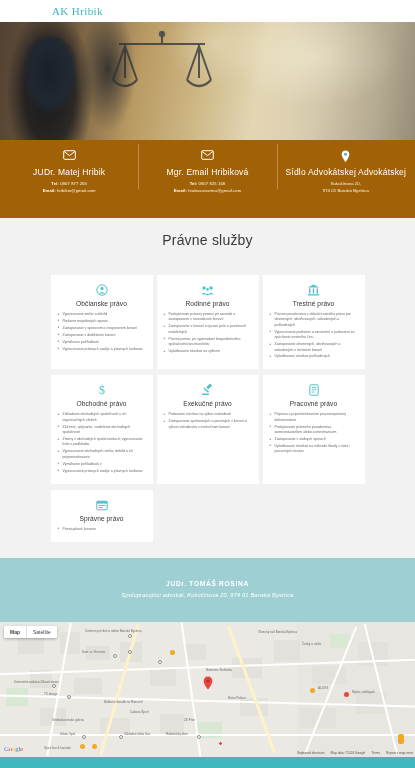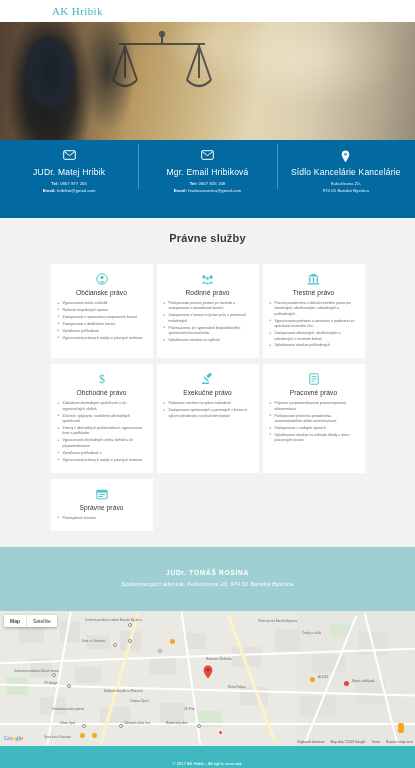--- a/index.html
+++ b/index.html
@@ -43,21 +43,21 @@
     border-radius: 50% 50% 40% 40%;
     filter: blur(.4px);
   }
   .hero-blur {
     position:absolute; inset:0;
     background: linear-gradient(90deg, rgba(0,0,0,.12) 0%, rgba(0,0,0,0) 30%, rgba(0,0,0,0) 70%, rgba(0,0,0,.10) 100%);
   }
 
   
   .contact {
-    height: 78px; background: #0369a1;
+    height: 78px; background: #a16207;
     display: flex; align-items: flex-start;
   }
   .contact-col {
     flex: 1; text-align: center; color: #ffffff;
     padding-top: 10px; position: relative;
   }
   .contact-col + .contact-col::before {
     content:""; position: absolute; left:0; top: 4px; bottom: 6px;
     width: 1px; background: rgba(255,255,255,.30);
   }
@@ -66,22 +66,22 @@
   .c-name {
     font-size: 8.5px; font-weight: 400; letter-spacing: .2px;
     margin-bottom: 4px; line-height: 1.1;
   }
   .c-line { font-size: 4.2px; line-height: 1.65; letter-spacing: .1px; opacity: .97; }
   .c-line b { font-weight: 700; }
 
   
   .services { background: #f2f2f2; padding: 14px 0 16px; }
   .sec-title {
-    text-align: center; font-size: 11px; color: #3a3a3a;
-    font-weight: 700; margin-bottom: 20px; letter-spacing: .2px;
+    text-align: center; font-size: 14px; color: #3a3a3a;
+    font-weight: 400; margin-bottom: 27px; letter-spacing: .2px;
   }
   .grid {
     display: grid; grid-template-columns: repeat(3, 102px);
     justify-content: center; gap: 6px 4px;
   }
   .card {
     background: #ffffff; padding: 7px 7px 8px;
     min-height: 94px;
   }
   .card-icon { text-align: center; height: 15px; margin-bottom: 3px; }
@@ -224,21 +224,21 @@
       </div>
     </div>
 
     <div class="contact-col">
       <div class="c-icon">
         <svg width="9" height="13" viewBox="0 0 9 13">
           <path d="M4.5 .6 C2.3 .6 .7 2.2 .7 4.3 C.7 7.1 4.5 12.2 4.5 12.2 C4.5 12.2 8.3 7.1 8.3 4.3 C8.3 2.2 6.7 .6 4.5 .6 Z" fill="#fff"></path>
           <circle cx="4.5" cy="4.2" r="1.5" fill="#3fb9bf"></circle>
         </svg>
       </div>
-      <div class="c-name">Sídlo Kancelárie Kancelárie</div>
+      <div class="c-name">Sídlo Advokátskej Advokátskej</div>
       <div class="c-line">Kukučínova 20,</div>
       <div class="c-line">974 01 Banská Bystrica</div>
     </div>
   </div>
 
   <div class="services">
     <div class="sec-title">Právne služby</div>
 
     <div class="grid">
 

